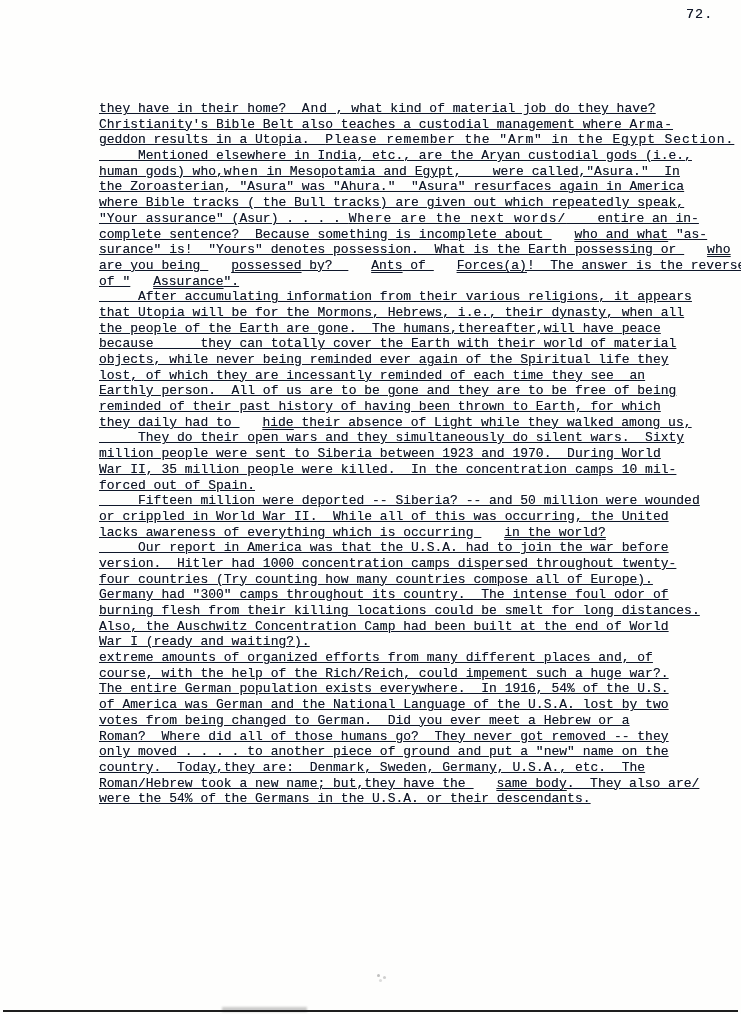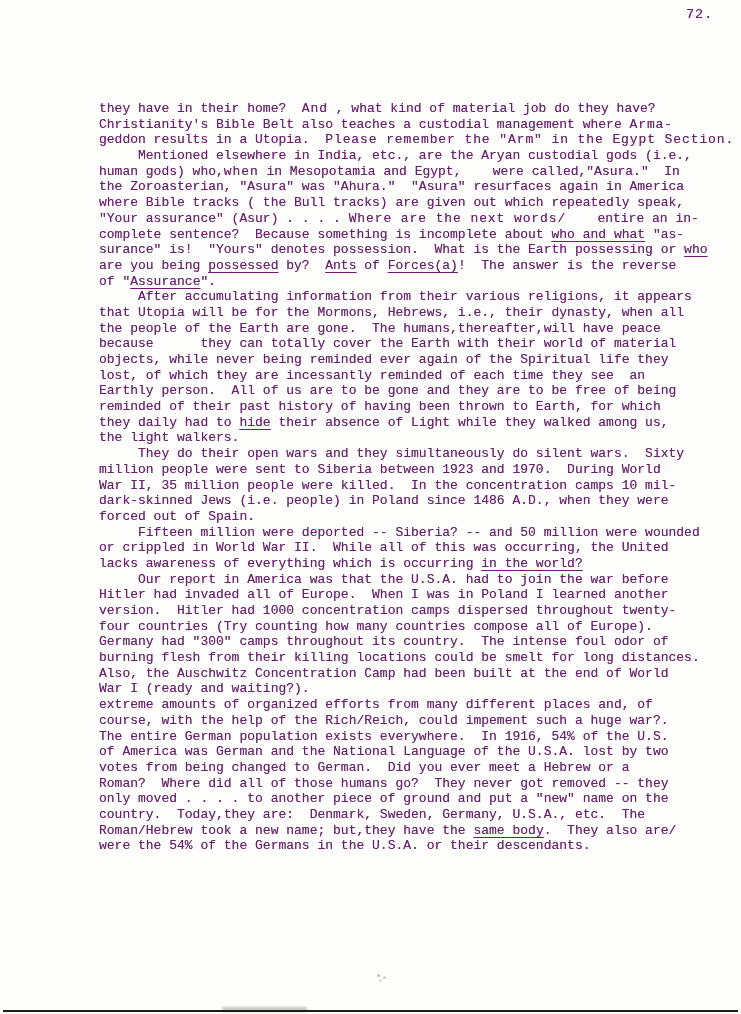--- a/index.html
+++ b/index.html
@@ -7,49 +7,50 @@
     padding: 0;
     background: #e8e8e8;
   }
   .page {
     position: relative;
     width: 741px;
     height: 1014px;
     background: #fefefd;
     overflow: hidden;
     font-family: "Liberation Mono", "DejaVu Sans Mono", monospace;
-    color: #701a75;
+    color: #0f172a;
   }
   .pagenum {
     position: absolute;
     top: 7px;
     left: 686px;
     font-size: 13.5px;
     letter-spacing: 1px;
     text-shadow: 0 0 0.5px rgba(20,20,20,0.55);
   }
   .doc-body {
     position: absolute;
     left: 99px;
     top: 101px;
     width: 636px;
     font-size: 13px;
     line-height: 15.7px;
     text-shadow: 0 0 0.5px rgba(20,20,20,0.5);
   }
-  .para { margin: 0; padding: 0; }
+  .para { margin: 0; padding: 0; text-decoration: underline; }
   .line {
     white-space: pre;
     height: 15.7px;
     overflow: visible;
   }
   .u {
     text-decoration: underline;
     text-underline-offset: 2.5px;
     text-decoration-thickness: 1px;
+    margin-left: 23px;
   }
   .ins {
     letter-spacing: 0.9px;
   }
   .speck {
     position: absolute;
     left: 377px;
     top: 974px;
     width: 3px;
     height: 3px;
@@ -100,37 +101,34 @@
       <div class="para">
         <div class="line"><span>     After accumulating information from their various religions, it appears</span></div>
         <div class="line"><span>that Utopia will be for the Mormons, Hebrews, i.e., their dynasty, when all</span></div>
         <div class="line"><span>the people of the Earth are gone.  The humans,thereafter,will have peace</span></div>
         <div class="line"><span>because      they can totally cover the Earth with their world of material</span></div>
         <div class="line"><span>objects, while never being reminded ever again of the Spiritual life they</span></div>
         <div class="line"><span>lost, of which they are incessantly reminded of each time they see  an</span></div>
         <div class="line"><span>Earthly person.  All of us are to be gone and they are to be free of being</span></div>
         <div class="line"><span>reminded of their past history of having been thrown to Earth, for which</span></div>
         <div class="line"><span>they daily had to </span><span class="u">hide</span><span> their absence of Light while they walked among us,</span></div>
-        <div class="line"><span>the light walkers.</span></div>
       </div>
       <div class="para">
         <div class="line"><span>     They do their open wars and they simultaneously do silent wars.  Sixty</span></div>
         <div class="line"><span>million people were sent to Siberia between 1923 and 1970.  During World</span></div>
         <div class="line"><span>War II, 35 million people were killed.  In the concentration camps 10 mil-</span></div>
-        <div class="line"><span>dark-skinned Jews (i.e. people) in Poland since 1486 A.D., when they were</span></div>
         <div class="line"><span>forced out of Spain.</span></div>
       </div>
       <div class="para">
         <div class="line"><span>     Fifteen million were deported -- Siberia? -- and 50 million were wounded</span></div>
         <div class="line"><span>or crippled in World War II.  While all of this was occurring, the United</span></div>
         <div class="line"><span>lacks awareness of everything which is occurring </span><span class="u">in the world?</span></div>
       </div>
       <div class="para">
         <div class="line"><span>     Our report in America was that the U.S.A. had to join the war before</span></div>
-        <div class="line"><span>Hitler had invaded all of Europe.  When I was in Poland I learned another</span></div>
         <div class="line"><span>version.  Hitler had 1000 concentration camps dispersed throughout twenty-</span></div>
         <div class="line"><span>four countries (Try counting how many countries compose all of Europe).</span></div>
         <div class="line"><span>Germany had "300" camps throughout its country.  The intense foul odor of</span></div>
         <div class="line"><span>burning flesh from their killing locations could be smelt for long distances.</span></div>
         <div class="line"><span>Also, the Auschwitz Concentration Camp had been built at the end of World</span></div>
         <div class="line"><span>War I (ready and waiting?).</span></div>
       </div>
       <div class="para">
         <div class="line"><span>extreme amounts of organized efforts from many different places and, of</span></div>
         <div class="line"><span>course, with the help of the Rich/Reich, could impement such a huge war?.</span></div>

